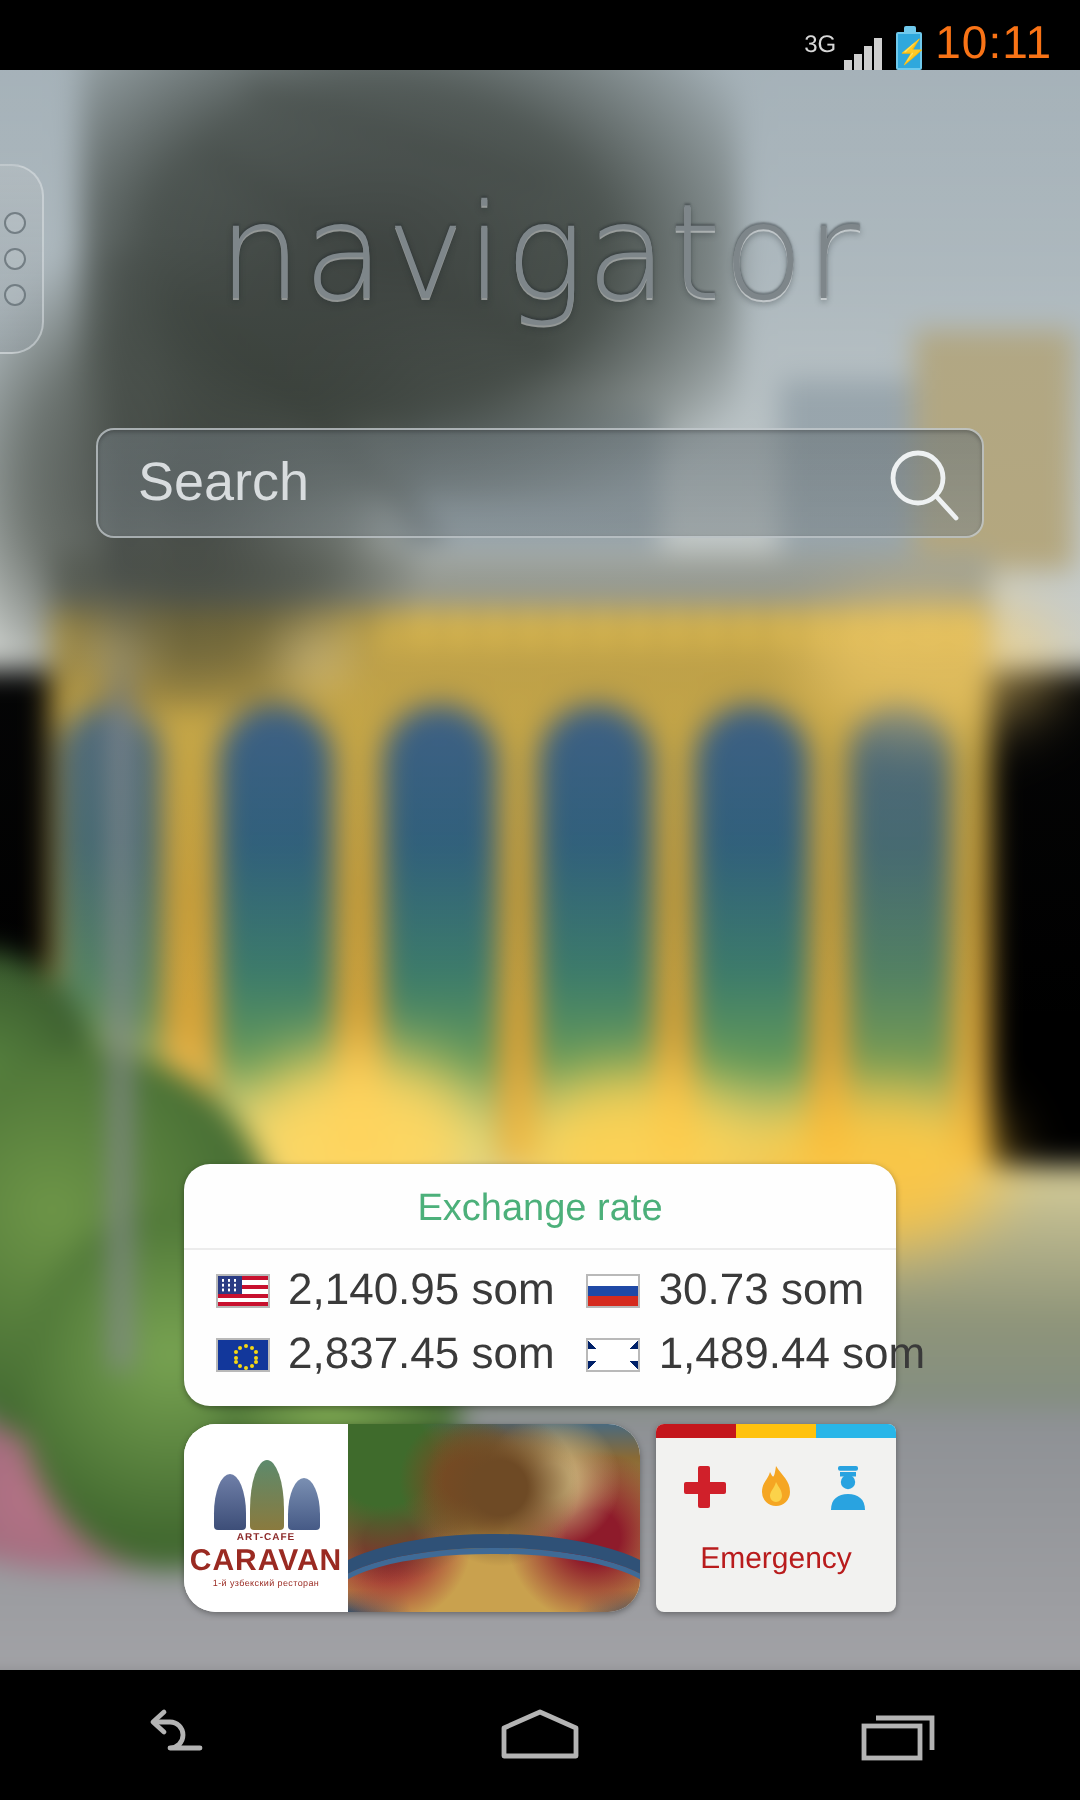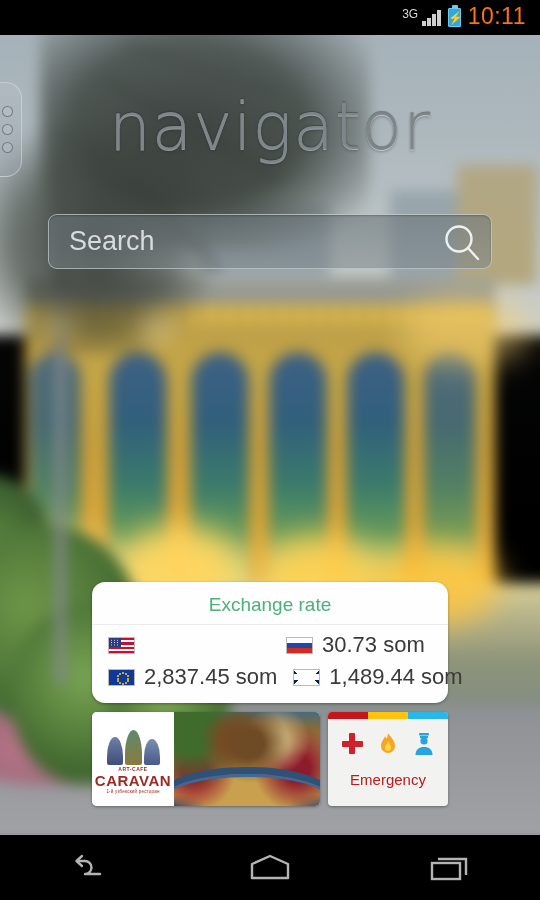--- a/index.html
+++ b/index.html
@@ -6,21 +6,21 @@
   * { margin:0; padding:0; box-sizing:border-box; }
   html,body { width:540px; height:900px; background:#000; overflow:hidden; }
   body { font-family:"Liberation Sans", sans-serif; }
 
   #screen { position:relative; width:540px; height:900px; overflow:hidden; background:#000; }
 
   
   #status-bar {
     position:absolute; top:0; left:0; width:540px; height:35px;
     background:#000; z-index:40;
-    display:flex; align-items:center; justify-content:flex-end;
+    display:flex; align-items:flex-end; justify-content:flex-end;
     padding-right:14px; gap:7px;
   }
   #status-bar .net-label { color:#d8d8d8; font-size:12px; line-height:1; margin-right:-3px; margin-bottom:7px; }
   .sig-bars { display:flex; align-items:flex-end; gap:1.5px; height:17px; }
   .sig-bars i { display:block; width:3.5px; background:#cfcfcf; }
   .sig-bars i:nth-child(1){height:5px;} .sig-bars i:nth-child(2){height:8px;}
   .sig-bars i:nth-child(3){height:12px;} .sig-bars i:nth-child(4){height:16px;}
   .batt { position:relative; width:13px; height:19px; background:#2fa8dd; border:1.5px solid #6fc9ec; border-radius:1px; }
   .batt:before { content:""; position:absolute; top:-4px; left:3px; width:6px; height:3px; background:#6fc9ec; border-radius:1px 1px 0 0; }
   .batt .bolt { position:absolute; inset:0; color:#fff; font-size:12px; line-height:18px; text-align:center; font-weight:bold; }
@@ -188,21 +188,21 @@
     background:
       linear-gradient(90deg, transparent 38%, #fff 38% 62%, transparent 62%),
       linear-gradient(180deg, transparent 30%, #fff 30% 70%, transparent 70%),
       linear-gradient(90deg, transparent 42%, #c8102e 42% 58%, transparent 58%),
       linear-gradient(180deg, transparent 36%, #c8102e 36% 64%, transparent 64%);
   }
 
   #bottom-row { display:flex; gap:8px; margin-top:9px; }
 
   #ad-card {
-    position:relative; width:228px; height:94px; border-radius:5px; overflow:hidden;
+    position:relative; width:228px; height:94px; border-radius:16px; overflow:hidden;
     box-shadow:0 1px 3px rgba(0,0,0,.35); display:flex; background:#fff;
   }
   #ad-logo {
     width:82px; height:100%; background:#fff; flex:0 0 auto;
     display:flex; flex-direction:column; align-items:center; justify-content:center; gap:1px; padding-top:4px;
   }
   .tents { display:flex; align-items:flex-end; gap:2px; height:36px; }
   .tent { width:16px; height:32px; border-radius:50% 50% 2px 2px / 70% 70% 2px 2px; position:relative; }
   .tent.t1 { background:linear-gradient(180deg,#6f7fa8,#3d4e78); height:28px; }
   .tent.t2 { background:linear-gradient(180deg,#5d8a6c,#8a7a3e); height:35px; width:17px; }
@@ -325,20 +325,21 @@
   </div>
 
   <div id="cards">
 
     <div id="exchange-card">
       <div id="exchange-title">Exchange rate</div>
 
       <div class="rate-row">
         <div class="rate-cell">
           <span class="flag flag-us"></span>
+          <span class="val">2,140.95 som</span>
         </div>
         <div class="rate-cell">
           <span class="flag flag-ru"></span>
           <span class="val">30.73 som</span>
         </div>
       </div>
 
       <div class="rate-row">
         <div class="rate-cell">
           <span class="flag flag-eu">

